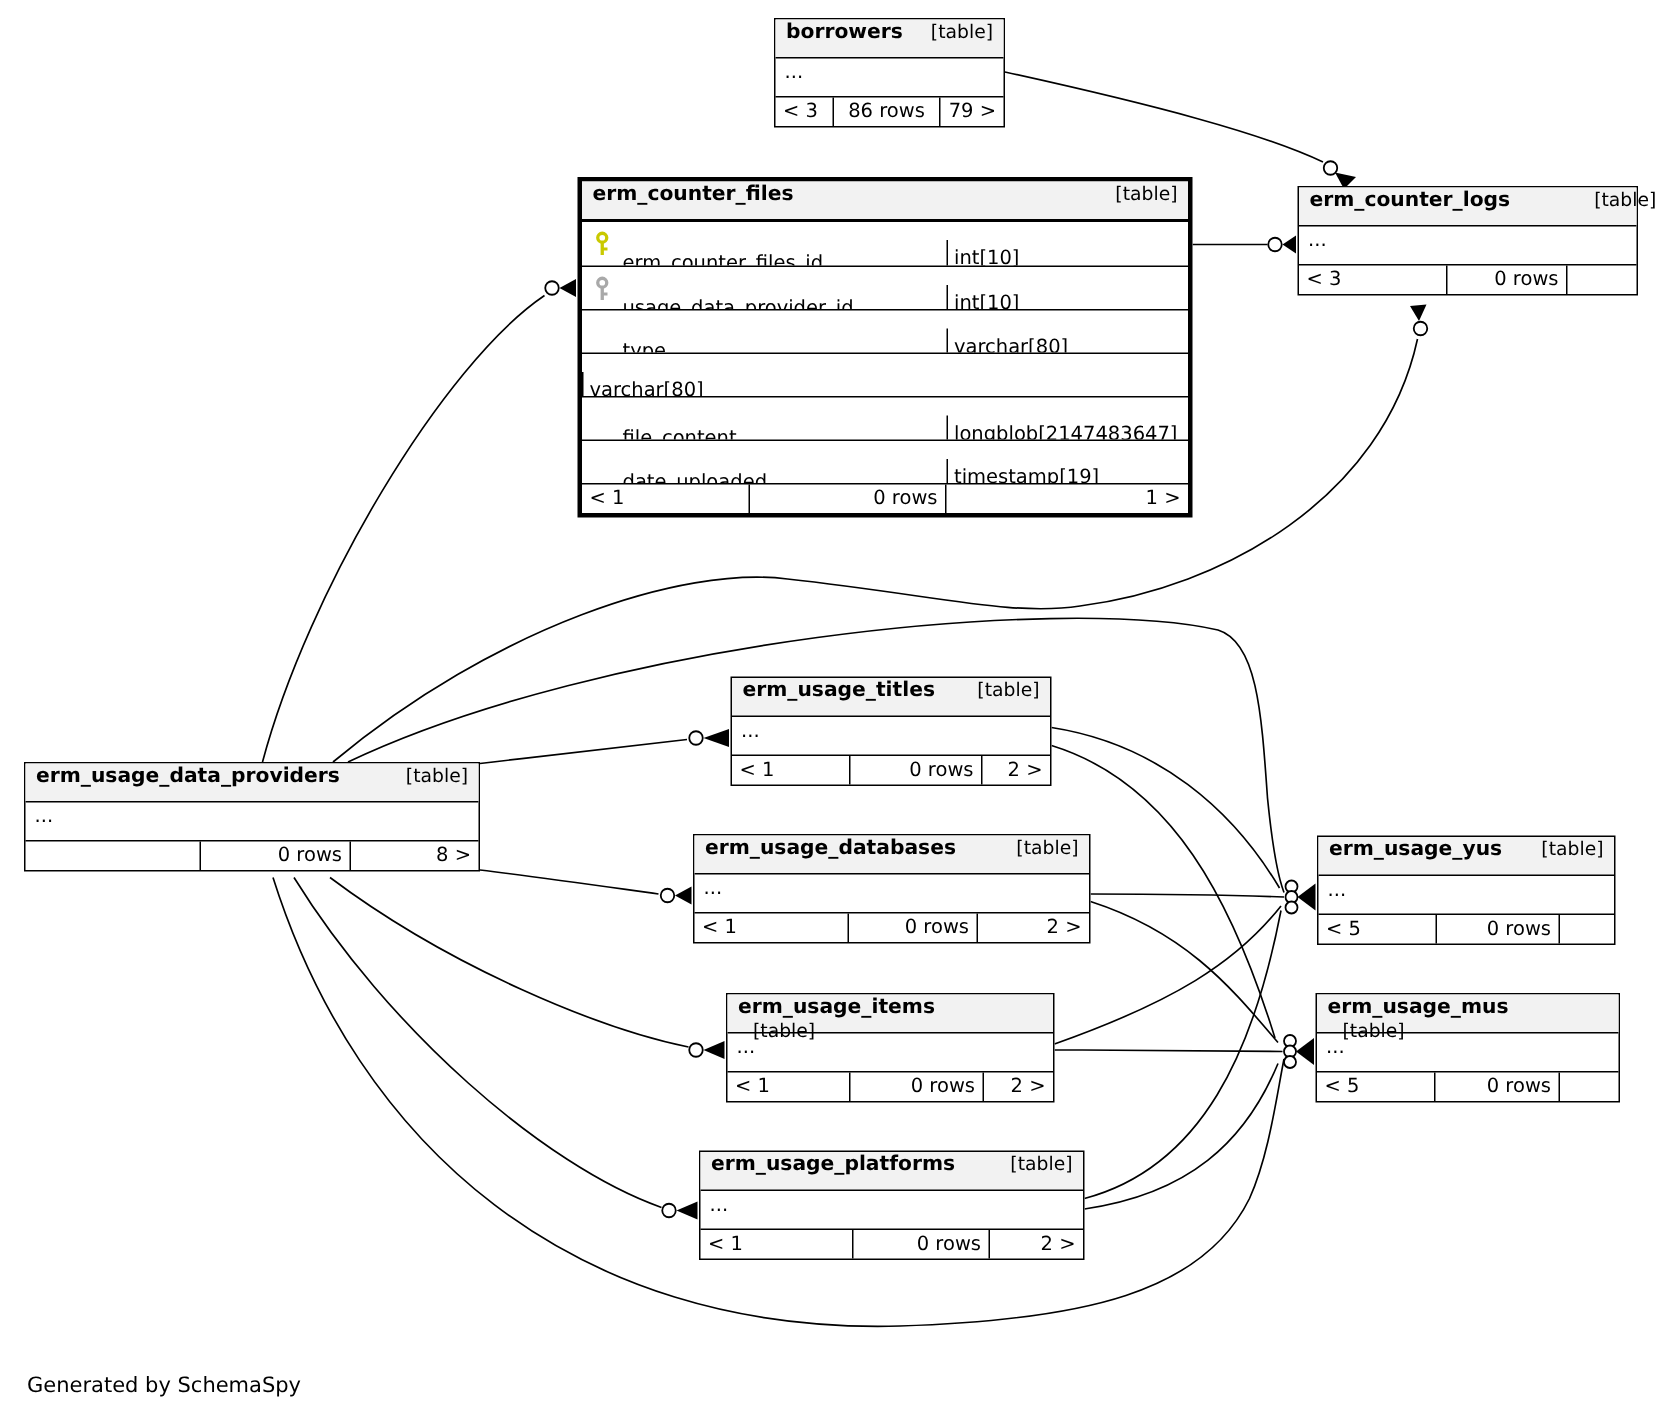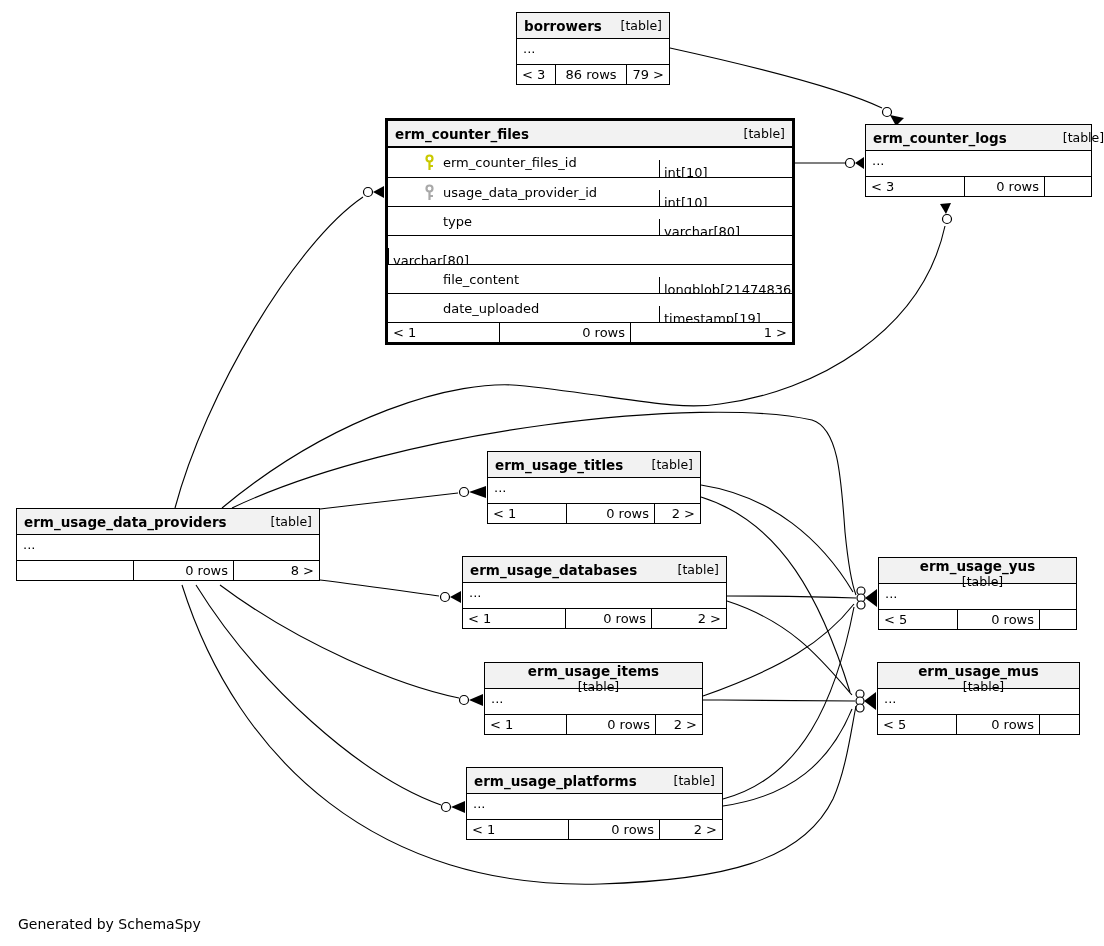--- a/index.html
+++ b/index.html
@@ -4,36 +4,36 @@
 <style>
   html,body{margin:0;padding:0;background:#ffffff;}
   #canvas{
     position:relative;width:1104px;height:946px;background:#ffffff;
     font-family:"DejaVu Sans","Liberation Sans",sans-serif;color:#000;
     overflow:hidden;
   }
   #edges{position:absolute;left:0;top:0;width:1104px;height:946px;}
   .tbl{position:absolute;background:#fff;border:1px solid #000;box-sizing:border-box;font-size:13px;}
   .tbl.emph{border-width:3px;}
-  .tbl-header{display:flex;justify-content:space-between;align-items:center;
+  .tbl-header{display:flex;justify-content:space-between;align-items:flex-start;
     background:#f2f2f2;border-bottom:1px solid #000;padding:0 7px;box-sizing:border-box;}
   .emph .tbl-header{border-bottom-width:2px;}
   .tbl-name{font-weight:bold;font-size:13.5px;white-space:nowrap;}
   .tbl-tag{font-size:12.5px;margin-left:10px;white-space:nowrap;}
   .tbl-ellipsis{height:25px;line-height:20px;padding:0 6px;box-sizing:border-box;}
   .tbl-footer{display:flex;border-top:1px solid #000;box-sizing:border-box;}
   .tbl-footer .cell{box-sizing:border-box;padding:2px 5px;white-space:nowrap;overflow:hidden;}
   .tbl-footer .cell.mid,.tbl-footer .cell.right{border-left:1px solid #000;}
   .cell.left{text-align:left;}
   .cell.mid{text-align:right;}
   .cell.right{text-align:right;flex:1;}
   
   .col-row{display:flex;border-top:1px solid #000;height:29px;box-sizing:border-box;}
   .col-row:first-child{border-top:none;}
-  .col-name{position:relative;width:243px;box-sizing:border-box;padding:7px 4px 0 27px;white-space:nowrap;overflow:hidden;margin-left:28px;}
+  .col-name{position:relative;width:243px;box-sizing:border-box;padding:20px 4px 0 27px;white-space:nowrap;overflow:hidden;}
   .col-type{flex:1;border-left:1px solid #000;box-sizing:border-box;padding:5px 4px 0 4px;white-space:nowrap;overflow:hidden;margin-top:12px;}
   .keyicon{position:absolute;left:8px;top:6px;width:11px;height:18px;}
   .footnote{position:absolute;left:18px;top:916px;font-size:14px;}
   
   #t-borrowers{left:516px;top:12px;width:154px;}
   #t-borrowers .tbl-header{height:26px;}
   #t-borrowers .c-left{width:38px;} #t-borrowers .c-mid{width:71px;text-align:center;}
   #t-erm_counter_files{left:385px;top:118px;width:410px;}
   #t-erm_counter_files .tbl-header{height:27px;}
   #t-erm_counter_files .c-left{width:111px;} #t-erm_counter_files .c-mid{width:131px;}
@@ -49,21 +49,21 @@
   #t-erm_usage_databases{left:462px;top:556px;width:265px;}
   #t-erm_usage_databases .tbl-header{height:26px;}
   #t-erm_usage_databases .c-left{width:102px;} #t-erm_usage_databases .c-mid{width:86px;}
   #t-erm_usage_items{left:484px;top:662px;width:219px;}
   #t-erm_usage_items .tbl-header{height:26px;flex-direction:column;}
   #t-erm_usage_items .c-left{width:81px;} #t-erm_usage_items .c-mid{width:89px;}
   #t-erm_usage_platforms{left:466px;top:767px;width:257px;}
   #t-erm_usage_platforms .tbl-header{height:26px;}
   #t-erm_usage_platforms .c-left{width:101px;} #t-erm_usage_platforms .c-mid{width:91px;}
   #t-erm_usage_yus{left:878px;top:557px;width:199px;}
-  #t-erm_usage_yus .tbl-header{height:26px;flex-direction:column;}
+  #t-erm_usage_yus .tbl-header{height:26px;}
   #t-erm_usage_yus .c-left{width:78px;} #t-erm_usage_yus .c-mid{width:82px;}
   #t-erm_usage_mus{left:877px;top:662px;width:203px;}
   #t-erm_usage_mus .tbl-header{height:26px;flex-direction:column;}
   #t-erm_usage_mus .c-left{width:78px;} #t-erm_usage_mus .c-mid{width:83px;}
   .edge{fill:none;stroke:#000;stroke-width:1.1px;}
   .dot{fill:#fff;stroke:#000;stroke-width:1.2px;}
   .arr{fill:#000;stroke:none;}
 </style>
 </head>
 <body>

